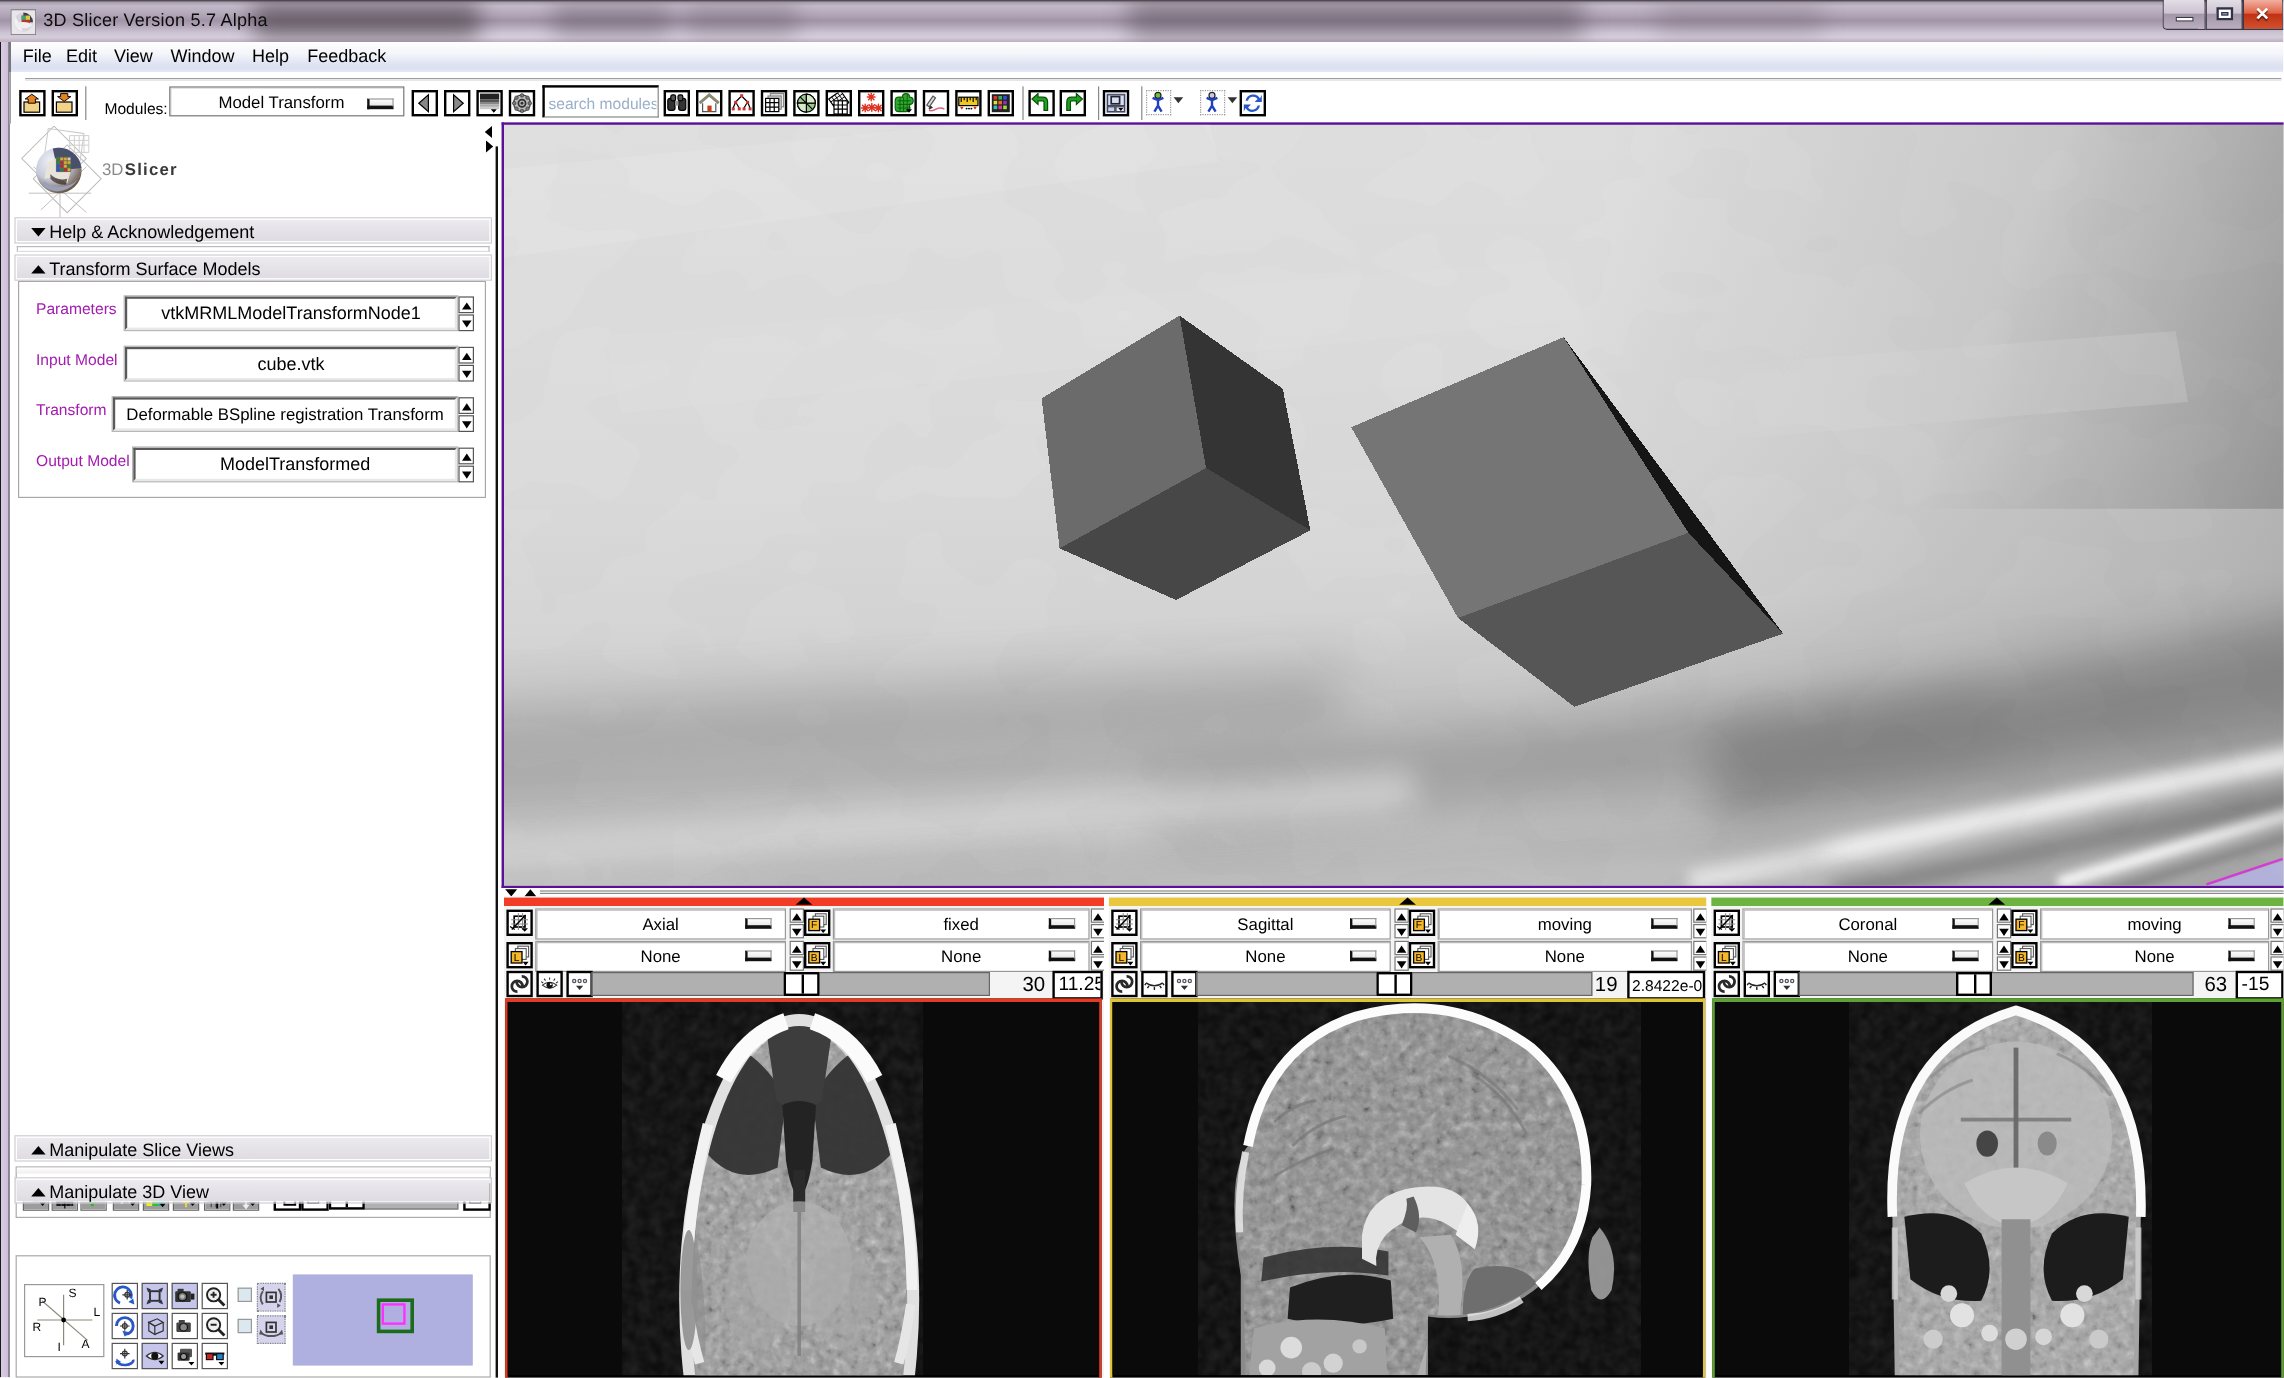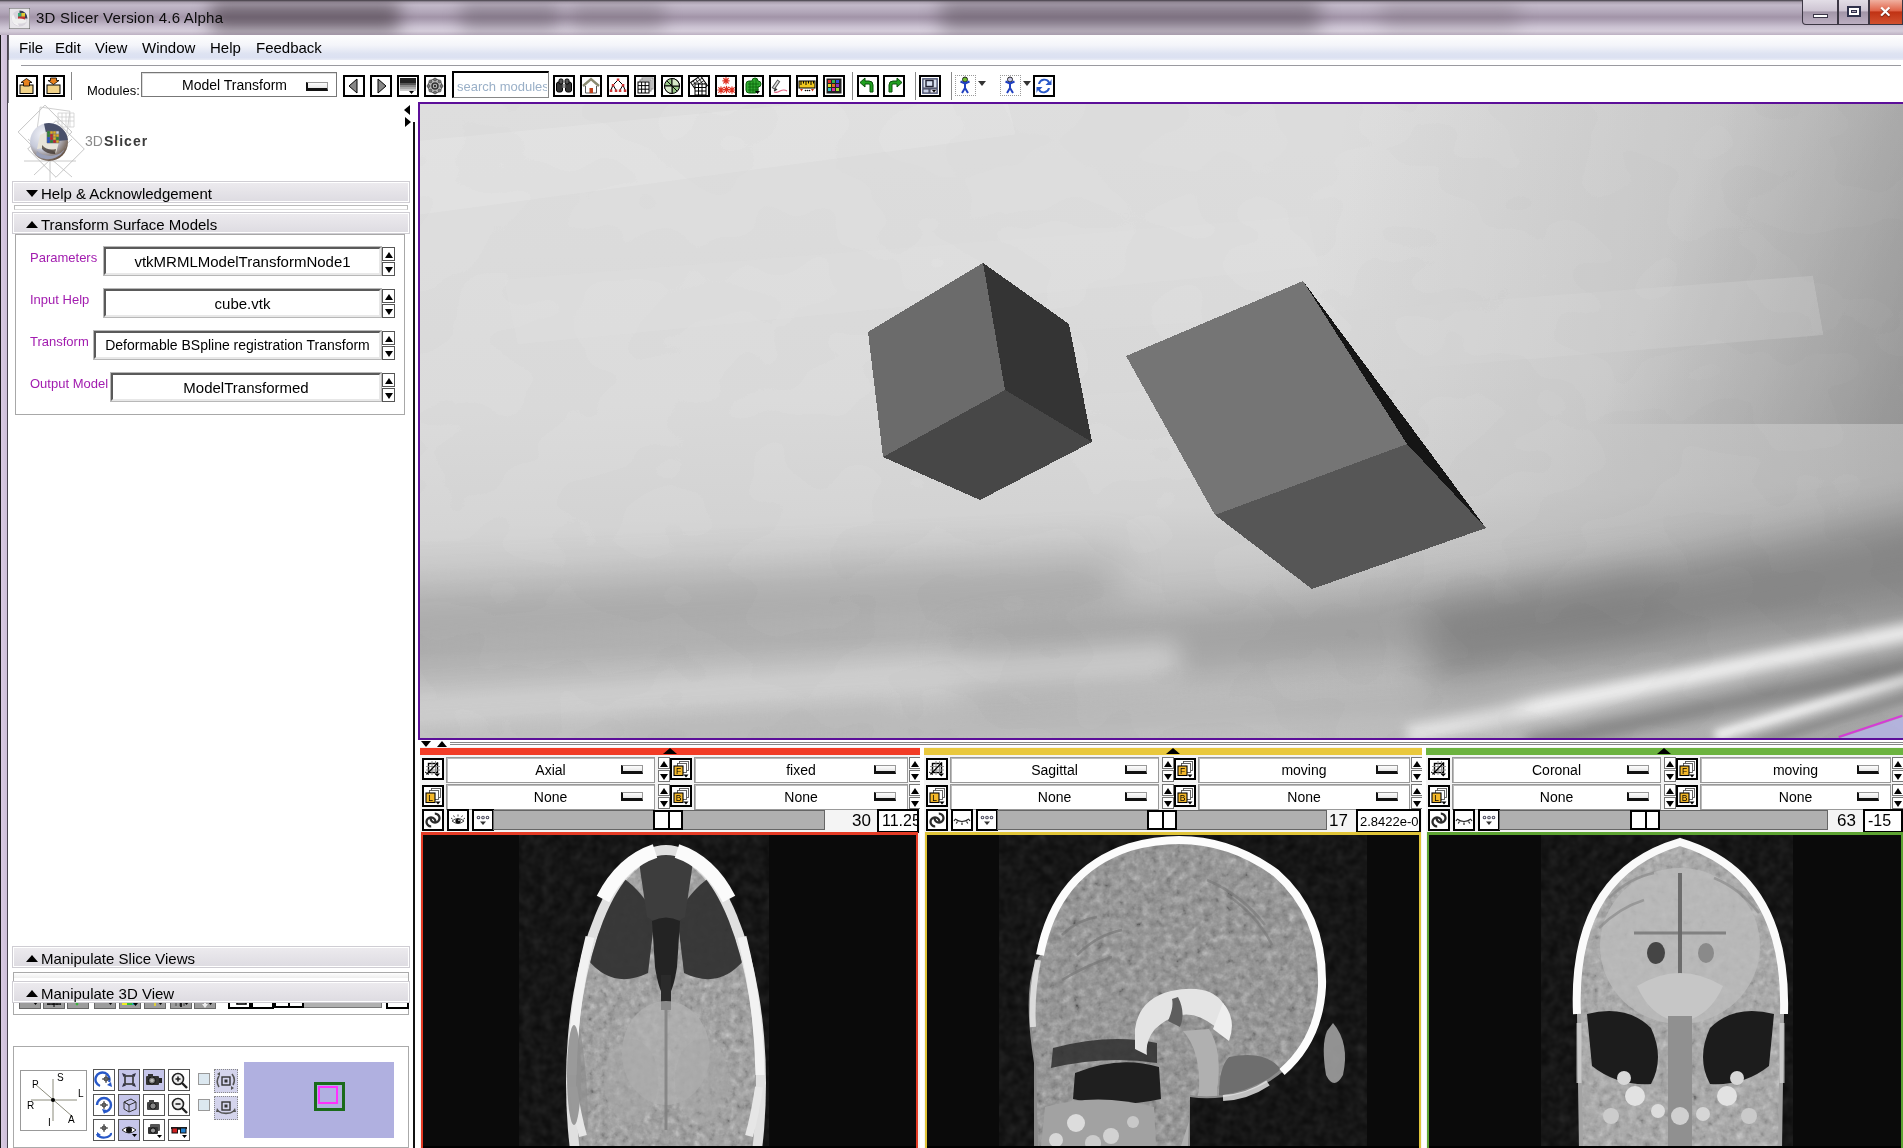--- a/index.html
+++ b/index.html
@@ -109,21 +109,21 @@
     <svg id="appicon" class="abs" viewBox="0 0 21 21">
       <rect x="0" y="0" width="21" height="21" fill="#e8e6ea" stroke="#555"></rect>
       <circle cx="10.5" cy="10.5" r="8" fill="#d8d4dc"></circle>
       <path d="M4 6 A 8 8 0 0 0 10 18 Z" fill="#f4f2f4"></path>
       <path d="M10.5 2.5 A8 8 0 0 1 18.5 10.5 L 10.5 10.5 Z" fill="#3a3f55"></path>
       <rect x="9" y="5" width="7" height="7" fill="#b33"></rect>
       <rect x="9" y="5" width="3.5" height="3.5" fill="#3a7"></rect>
       <rect x="12.5" y="5" width="3.5" height="3.5" fill="#dc3"></rect>
       <path d="M3 13 A 8 4 0 0 0 18 13 A 8 4 0 0 0 3 13" fill="#efefef"></path>
     </svg>
-    <div class="abs" id="apptitle">3D Slicer Version 4.6 Alpha</div>
+    <div class="abs" id="apptitle">3D Slicer Version 5.7 Alpha</div>
     <div class="abs capbtn" id="btnmin">
         <i class="minbar"></i>
       </div>
     <div class="abs capbtn" id="btnmax">
         <i class="maxbox">
           <i></i>
         </i>
       </div>
     <div class="abs capbtn" id="btnclose">
         <span class="closex">✕</span>
@@ -379,21 +379,21 @@
     <span class="flabel" style="left:21px;top:147px">Parameters</span>
     <div class="fbox" style="left:95px;top:144px;width:277px">vtkMRMLModelTransformNode1</div>
     <div class="spin" style="left:373px;top:144px">
       <div class="up">
         <i></i>
       </div>
       <div class="dn">
         <i></i>
       </div>
     </div>
-    <span class="flabel" style="left:21px;top:189px">Input Help</span>
+    <span class="flabel" style="left:21px;top:189px">Input Model</span>
     <div class="fbox" style="left:95px;top:186px;width:277px">cube.vtk</div>
     <div class="spin" style="left:373px;top:186px">
       <div class="up">
         <i></i>
       </div>
       <div class="dn">
         <i></i>
       </div>
     </div>
     <span class="flabel" style="left:21px;top:231px">Transform</span>
@@ -902,21 +902,21 @@
             <circle cx="4.5" cy="6.5" r="1.3"></circle>
             <circle cx="9" cy="6.5" r="1.3"></circle>
             <circle cx="13.5" cy="6.5" r="1.3"></circle>
           </g>
           <path d="M6 10.5 l6 0 l-3 3.5 z" fill="#333"></path>
         </svg></div>
 <div class="strack" style="left:73px;top:63px;width:330px"></div>
 <div class="shandle" style="left:223px;top:63px">
         <i></i>
       </div>
-<div class="snum" style="left:405px;top:64px">17</div>
+<div class="snum" style="left:405px;top:64px">19</div>
 <div class="svalbox" style="left:432px;top:62px;width:65px;font-size:13px;line-height:22px;overflow:hidden;padding-left:2px">2.8422e-0</div>
 </div>
 <div class="slicepanel" style="left:1426px;width:477px">
 <div class="colorbar" style="background:#6cb33f"></div>
 <div class="ctri" style="left:231px"></div>
 <div class="srow-icon" style="left:2px;top:11px"><svg width="18" height="18" viewBox="0 0 18 18">
           <g fill="none">
             <rect x="4.5" y="3.5" width="9" height="9" stroke="#000" stroke-width="1.4"></rect>
             <path d="M8 1 L8 15 M11.5 1 L11.5 15 M2 6.5 L16 6.5 M2 10 L16 10" stroke="#888" stroke-width="0.9"></path>
             <path d="M2.5 14.5 L14 2.5" stroke="#000" stroke-width="1.2"></path>

